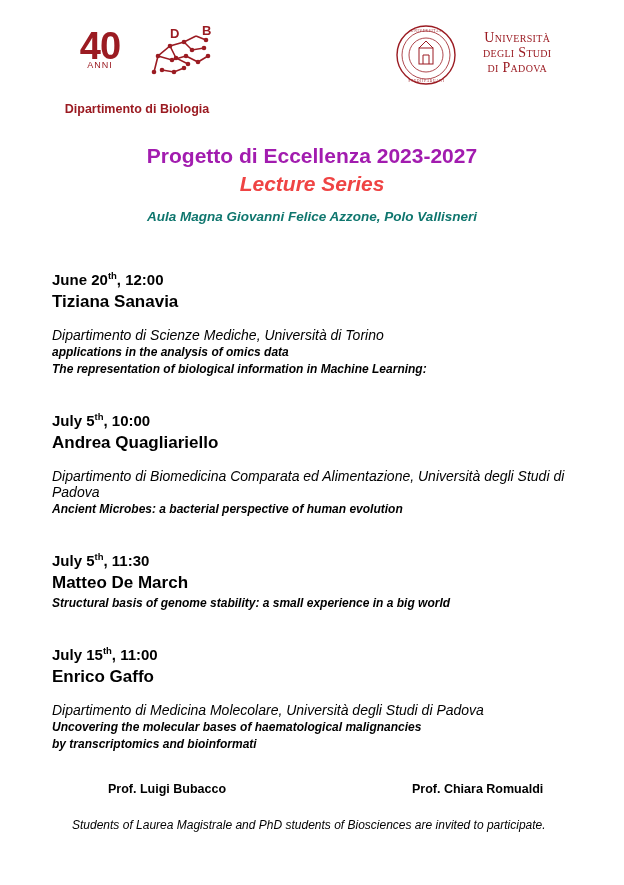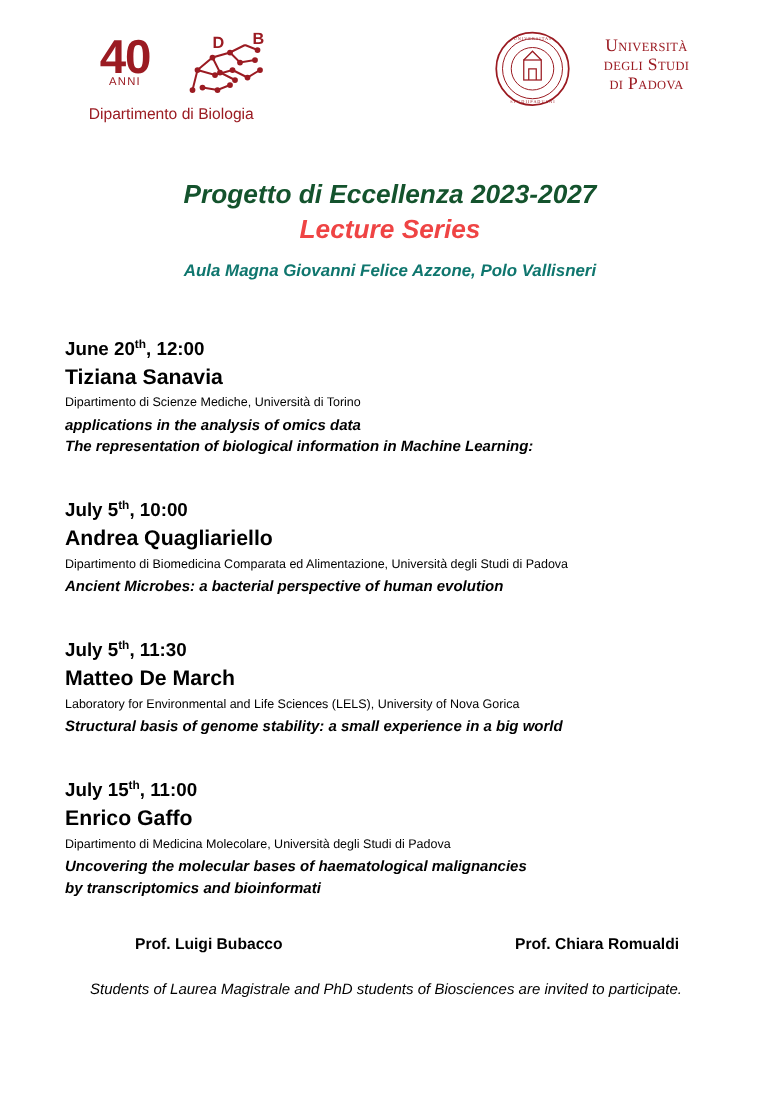--- a/index.html
+++ b/index.html
@@ -54,25 +54,25 @@
   .logo-biologia .anni {
     font-size: 9px;
     font-weight: normal;
     color: #9b1b22;
     letter-spacing: 1px;
     margin-top: -4px;
   }
   .logo-biologia .dept-name {
     position: absolute;
     left: 0;
-    top: 58px;
+    top: 76px;
     width: 170px;
     text-align: center;
     font-size: 12.5px;
-    font-weight: normal;
+    font-weight: bold;
     color: #9b1b22;
   }
   .logo-biologia .molecule {
     position: absolute;
     left: 88px;
     top: 0px;
     width: 80px;
     height: 56px;
   }
 
@@ -106,24 +106,23 @@
   .small-caps-line {
     font-variant: small-caps;
   }
 
   
   .title-block {
     margin-top: 32px;
     text-align: center;
   }
   .title-main {
-    color: #14532d;
+    color: #a21caf;
     font-size: 21px;
     font-weight: bold;
-    font-style: italic;
     line-height: 28px;
   }
   .title-sub {
     color: #ef4444;
     font-size: 21px;
     font-weight: bold;
     font-style: italic;
     line-height: 28px;
   }
   .venue {
@@ -152,23 +151,24 @@
     font-size: 9.5px;
     vertical-align: super;
   }
   .lecture-speaker {
     font-size: 17px;
     font-weight: bold;
     line-height: 22px;
     margin-top: 1px;
   }
   .lecture-affil {
-    font-size: 10px;
+    font-size: 14px;
+    font-style: italic;
     line-height: 16px;
-    margin-top: 2px;
+    margin-top: 14px;
   }
   .lecture-title {
     font-size: 12px;
     font-weight: bold;
     font-style: italic;
     line-height: 16px;
     margin-top: 1px;
   }
 
   
@@ -294,21 +294,20 @@
       <div class="lecture-speaker">Andrea Quagliariello</div>
       <div class="lecture-affil">Dipartimento di Biomedicina Comparata ed Alimentazione, Università degli Studi di Padova</div>
       <div class="lecture-title">Ancient Microbes: a bacterial perspective of human evolution</div>
     </div>
 
     <div class="lecture">
       <div class="lecture-date">
         <span>July 5</span><sup>th</sup><span>, 11:30</span>
       </div>
       <div class="lecture-speaker">Matteo De March</div>
-      <div class="lecture-affil">Laboratory for Environmental and Life Sciences (LELS), University of Nova Gorica</div>
       <div class="lecture-title">Structural basis of genome stability: a small experience in a big world</div>
     </div>
 
     <div class="lecture">
       <div class="lecture-date">
         <span>July 15</span><sup>th</sup><span>, 11:00</span>
       </div>
       <div class="lecture-speaker">Enrico Gaffo</div>
       <div class="lecture-affil">Dipartimento di Medicina Molecolare, Università degli Studi di Padova</div>
       <div class="lecture-title">Uncovering the molecular bases of haematological malignancies</div>

